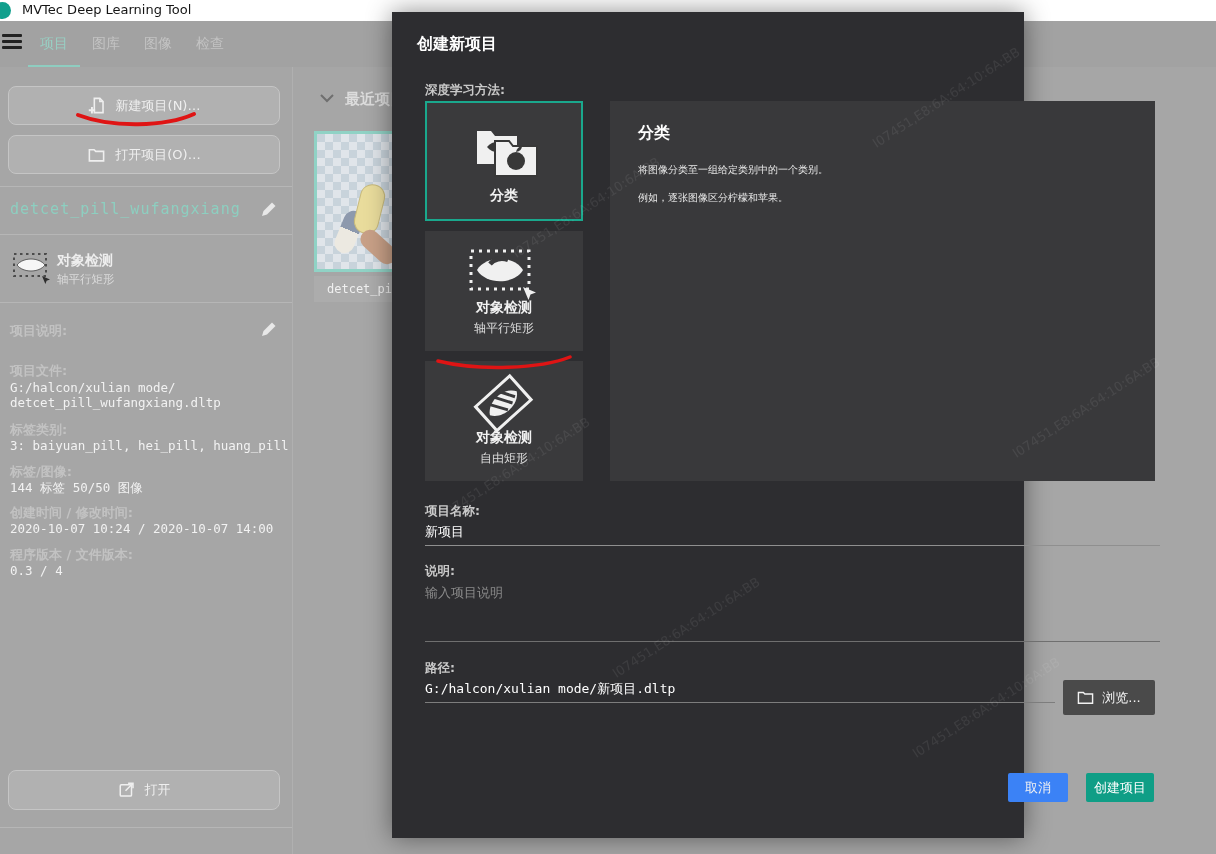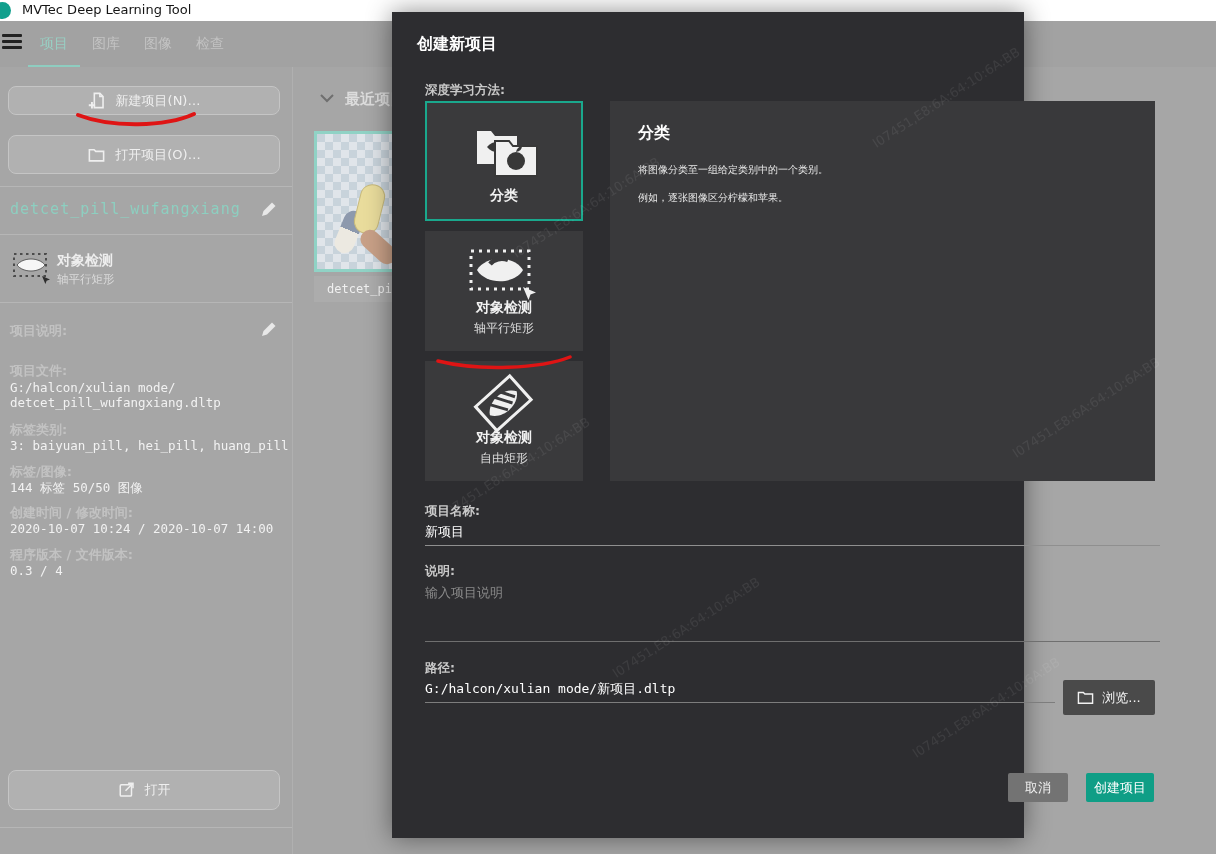--- a/index.html
+++ b/index.html
@@ -57,21 +57,21 @@
   .desc-panel{position:absolute;left:218px;top:89px;width:545px;height:380px;background:#39393b;}
   .desc-title{position:absolute;left:28px;top:22px;font-size:16px;font-weight:700;color:#ffffff;}
   .desc-line{position:absolute;left:28px;font-size:10px;color:#e9e9e9;}
   .field-value{position:absolute;left:33px;font-size:13px;color:#ffffff;}
   .field-value.mono{font-family:"DejaVu Sans Mono","Liberation Mono",monospace;}
   .field-placeholder{position:absolute;left:33px;font-size:13px;color:#8a8a8a;}
   .underline{position:absolute;left:33px;height:1px;background:#8f8f8f;}
   .dlg-div{position:absolute;left:33px;width:735px;height:1px;background:#6f6f6f;}
   .browse-btn{position:absolute;left:671px;top:668px;width:92px;height:35px;background:#4a4a4a;border-radius:2px;
     color:#f2f2f2;font-size:13px;display:flex;align-items:center;justify-content:center;gap:8px;cursor:pointer;}
-  .cancel-btn{position:absolute;left:616px;top:761px;width:60px;height:29px;background:#737373;border-radius:2px;
+  .cancel-btn{position:absolute;left:616px;top:761px;width:60px;height:29px;background:#3b82f6;border-radius:2px;
     color:#f2f2f2;font-size:13px;display:flex;align-items:center;justify-content:center;cursor:pointer;}
   .create-btn{position:absolute;left:694px;top:761px;width:68px;height:29px;background:#0f9e86;border-radius:2px;
     color:#ffffff;font-size:13px;display:flex;align-items:center;justify-content:center;cursor:pointer;}
   
   .anno-svg{position:absolute;left:0;top:0;z-index:30;pointer-events:none;}
   .wm-diag{position:absolute;z-index:40;pointer-events:none;color:rgba(255,255,255,0.08);
     font-size:13px;transform:rotate(-33deg);white-space:nowrap;}
   .wm-csdn{position:absolute;right:8px;top:822px;z-index:45;pointer-events:none;color:rgba(205,205,205,0.75);
     font-size:20px;}
 </style>
@@ -93,21 +93,21 @@
       </div>
     <div class="tabs">
       <div class="tab active">项目</div>
       <div class="tab">图库</div>
       <div class="tab">图像</div>
       <div class="tab">检查</div>
     </div>
   </div>
   <div class="sidebar-divider-v"></div>
 
-  <div class="side-btn" style="top:86px;height:29px;">
+  <div class="side-btn" style="top:86px;height:39px;">
     <svg width="19" height="19" viewBox="0 0 24 24">
       <path d="M8 3h7l4 4v14H8z" fill="none" stroke="#efefef" stroke-width="2"></path>
       <path d="M15 3v4h4" fill="none" stroke="#efefef" stroke-width="2"></path>
       <path d="M5 14v8M1 18h8" stroke="#efefef" stroke-width="2.4"></path>
     </svg>
     <span>新建项目(N)…</span>
   </div>
   <div class="side-btn" style="top:135px;height:39px;">
     <svg width="19" height="19" viewBox="0 0 24 24">
       <path d="M3 6h6l2 2h10v12H3z" fill="none" stroke="#efefef" stroke-width="2"></path>

